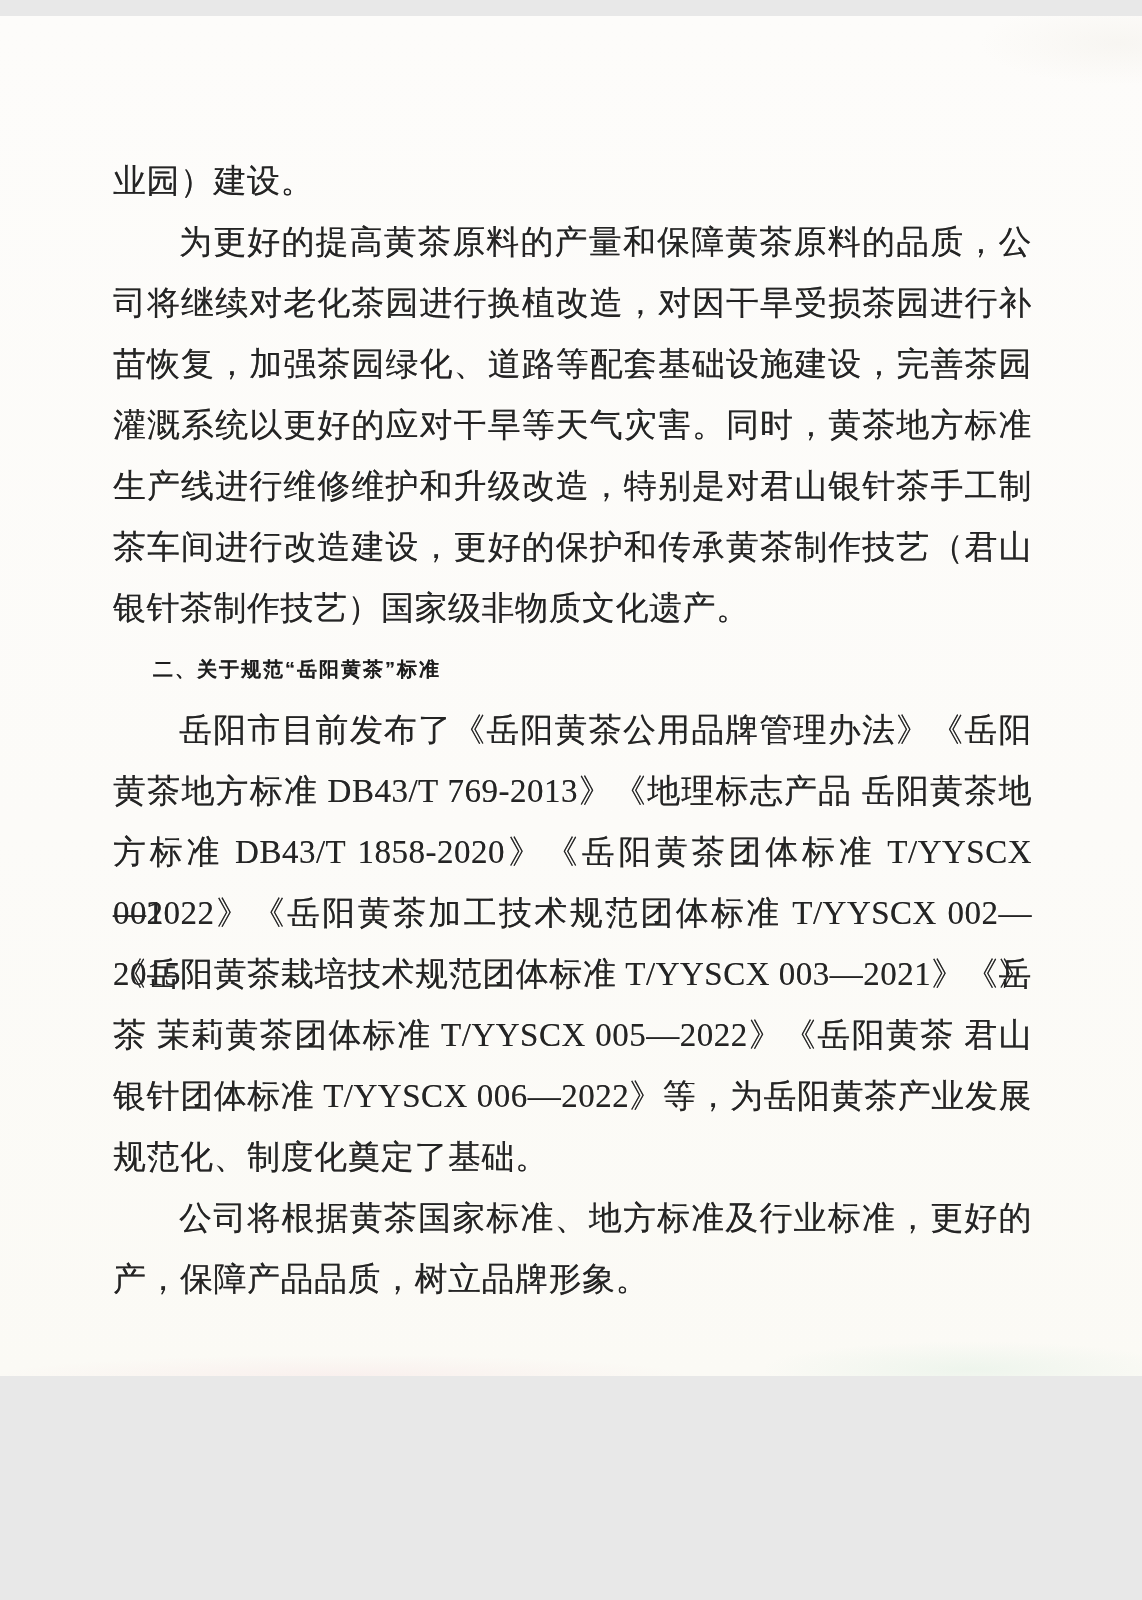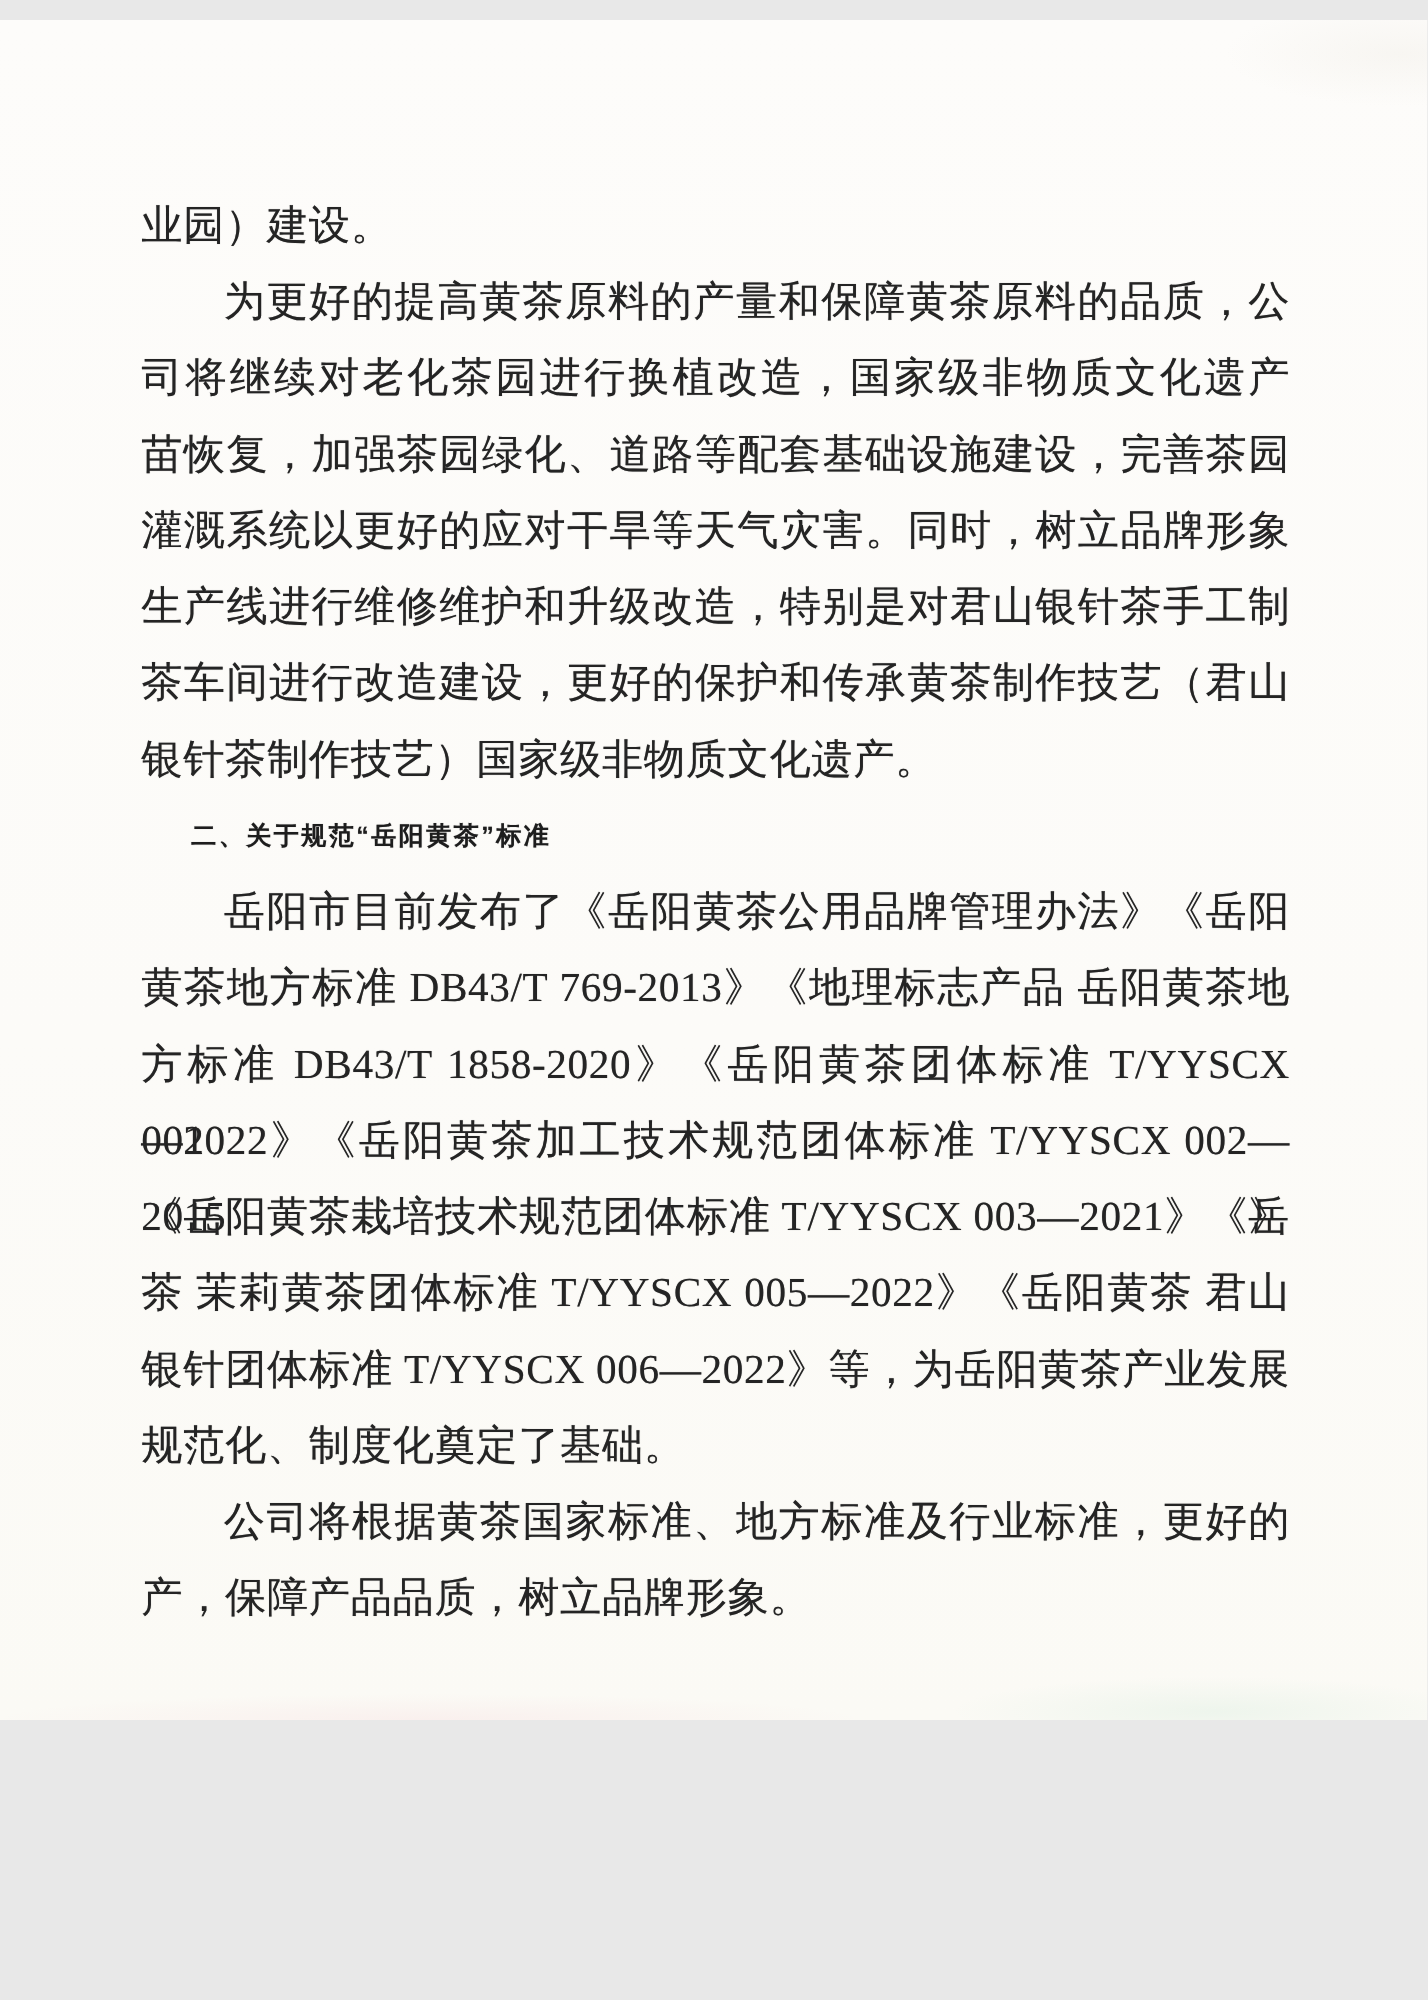--- a/index.html
+++ b/index.html
@@ -62,23 +62,23 @@
     color: #1c1c1c;
   }
 </style>
 </head>
 <body>
 
 <div class="page">
   <div class="text-block" id="text-block">
       <div class="line">业园）建设。</div>
       <div class="line indent fill">为更好的提高黄茶原料的产量和保障黄茶原料的品质，公</div>
-      <div class="line fill">司将继续对老化茶园进行换植改造，国家级非物质文化遗产</div>
+      <div class="line fill">司将继续对老化茶园进行换植改造，对因干旱受损茶园进行补</div>
       <div class="line fill">苗恢复，加强茶园绿化、道路等配套基础设施建设，完善茶园</div>
-      <div class="line fill">灌溉系统以更好的应对干旱等天气灾害。同时，树立品牌形象</div>
+      <div class="line fill">灌溉系统以更好的应对干旱等天气灾害。同时，黄茶地方标准</div>
       <div class="line fill">生产线进行维修维护和升级改造，特别是对君山银针茶手工制</div>
       <div class="line fill">茶车间进行改造建设，更好的保护和传承黄茶制作技艺（君山</div>
       <div class="line">银针茶制作技艺）国家级非物质文化遗产。</div>
       <div class="line heading indent">二、关于规范“岳阳黄茶”标准</div>
       <div class="line indent fill">岳阳市目前发布了《岳阳黄茶公用品牌管理办法》《岳阳</div>
       <div class="line fill">黄茶地方标准 DB43/T 769-2013》《地理标志产品 岳阳黄茶地</div>
       <div class="line fill">方标准 DB43/T 1858-2020》《岳阳黄茶团体标准 T/YYSCX 001</div>
       <div class="line fill">—2022》《岳阳黄茶加工技术规范团体标准 T/YYSCX 002—2015》</div>
       <div class="line fill">《岳阳黄茶栽培技术规范团体标准 T/YYSCX 003—2021》《岳</div>
       <div class="line fill">茶 茉莉黄茶团体标准 T/YYSCX 005—2022》《岳阳黄茶 君山</div>

